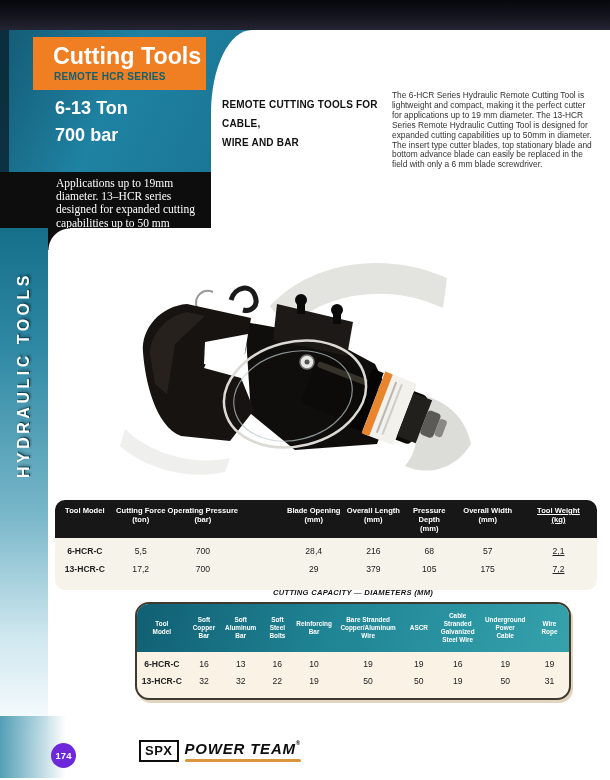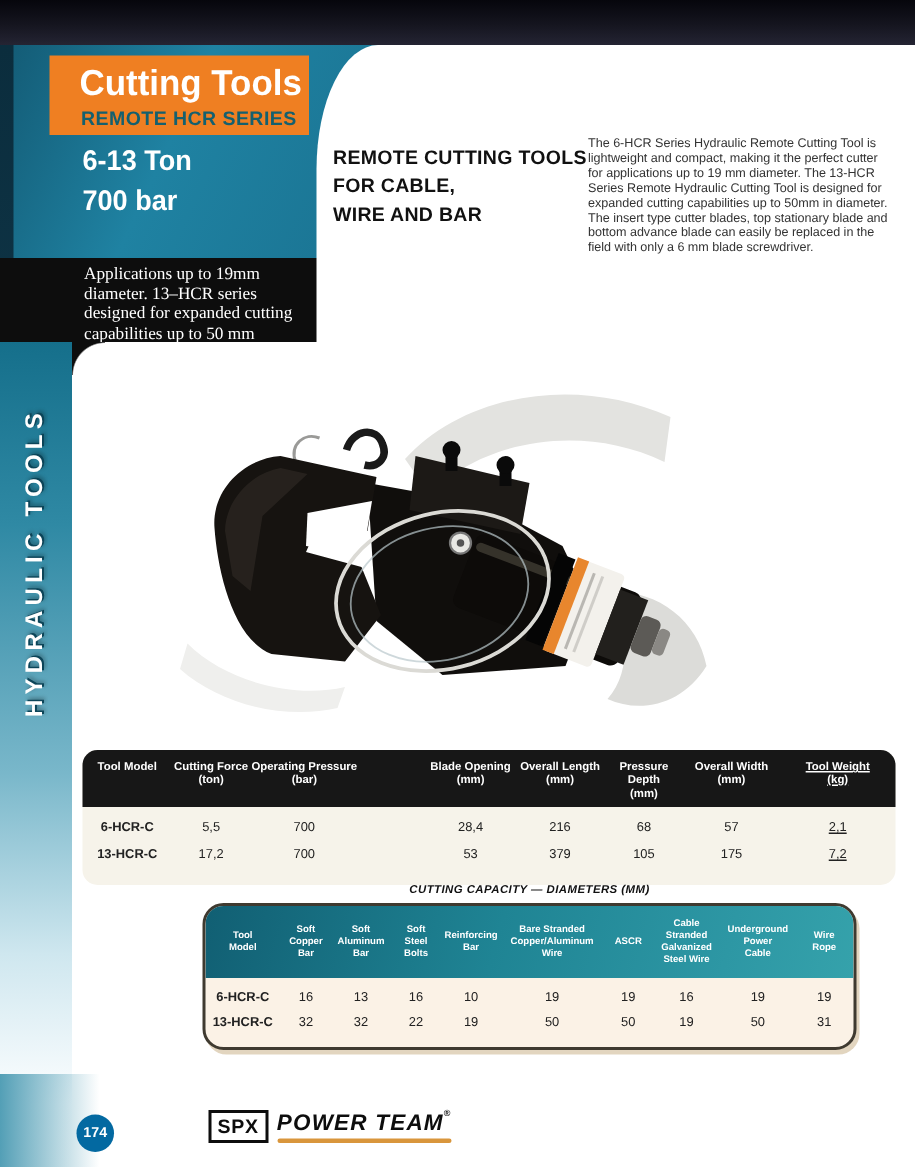--- a/index.html
+++ b/index.html
@@ -14,21 +14,21 @@
   .teal-block{position:absolute;left:0;top:30px;width:252px;height:142px;
     background:linear-gradient(115deg,#135a74 0%,#1f82a2 45%,#1a7392 100%);}
   .white-corner{position:absolute;left:211px;top:30px;width:41px;height:142px;
     background:#ffffff;border-top-left-radius:42px 85px;}
   .left-edge{position:absolute;left:0;top:30px;width:9px;height:492px;
     background:linear-gradient(180deg,#0b2d3d 0%,#0e3446 45%,rgba(14,52,70,0) 100%);}
 
   .orange-box{position:absolute;left:33px;top:37px;width:173px;height:53px;background:#ef7f22;}
   .orange-box .title{margin:5px 0 0 20px;font-size:24px;font-weight:bold;color:#ffffff;
     transform:scaleX(.97);transform-origin:left;letter-spacing:0;}
-  .orange-box .series{margin:1px 0 16px 21px;font-size:13px;font-weight:bold;color:#14606f;letter-spacing:.3px;}
+  .orange-box .series{margin:1px 0 16px 21px;font-size:10px;font-weight:bold;color:#14606f;letter-spacing:.3px;}
 
   .tonnage{position:absolute;left:55px;top:97px;font-size:19px;font-weight:bold;color:#ffffff;
     transform:scaleX(.95);transform-origin:left;}
   .pressure{position:absolute;left:55px;top:124px;font-size:19px;font-weight:bold;color:#ffffff;
     transform:scaleX(.95);transform-origin:left;}
 
   .note-box{position:absolute;left:0;top:172px;width:211px;height:56px;background:#0d0d0d;
     color:#ffffff;font-family:"Liberation Serif", serif;font-size:11.5px;line-height:13.2px;
     padding:5px 6px 0 56px;box-sizing:border-box;}
   .corner-notch{position:absolute;left:48px;top:228px;width:22px;height:22px;
@@ -38,21 +38,21 @@
   .sidebar{position:absolute;left:0;top:228px;width:48px;height:552px;
     background:linear-gradient(180deg,#156f8b 0%,#2f89a4 22%,#79b7ca 52%,#cfe7ef 74%,#fdfeff 92%,#ffffff 100%);}
   .bottom-glow{position:absolute;left:0;top:716px;width:78px;height:62px;
     background:linear-gradient(90deg,#539fb6 0%,rgba(255,255,255,0) 85%);}
   .v-text{position:absolute;left:0;top:235px;width:48px;height:280px;
     display:flex;align-items:center;justify-content:center;}
   .v-text span{writing-mode:vertical-rl;transform:rotate(180deg);color:#ffffff;font-weight:bold;
     font-size:16px;letter-spacing:3.5px;text-shadow:1px 1px 0 #0c4559, 2px 2px 3px rgba(0,0,0,.35);}
 
   
-  .intro-heading{position:absolute;left:222px;top:95px;width:178px;font-size:13px;font-weight:bold;
+  .intro-heading{position:absolute;left:222px;top:95px;width:178px;font-size:10px;font-weight:bold;
     color:#111111;line-height:19px;white-space:pre-line;letter-spacing:.2px;}
   .bullets{position:absolute;left:224px;top:131px;width:170px;margin:0;padding:0;list-style:none;
     font-size:8.3px;line-height:10.4px;color:#333333;}
   .bullets li{position:relative;padding-left:11px;}
   .bullets li::before{content:"\00B7";position:absolute;left:2px;font-weight:bold;}
   .desc{position:absolute;left:392px;top:91px;width:204px;font-size:8.4px;line-height:9.9px;color:#333333;}
 
   .product{position:absolute;left:55px;top:244px;width:430px;height:255px;}
 
   
@@ -75,21 +75,21 @@
     color:#ffffff;font-size:6.4px;line-height:7.8px;font-weight:bold;text-align:center;
     align-items:center;min-height:42px;padding:3px 0;}
   .t2-head .cell{white-space:pre-line;}
   .t2-row{display:flex;font-size:8.6px;color:#222222;text-align:center;padding:7px 0 0;}
   .t2 .model{font-weight:bold;}
   .d0{width:11.5%;} .d1{width:8%;} .d2{width:9%;} .d3{width:8%;} .d4{width:9%;}
   .d5{width:16%;} .d6{width:7.5%;} .d7{width:10.5%;} .d8{width:11.5%;} .d9{width:9%;}
 
   
   .page-circle{position:absolute;left:51px;top:743px;width:25px;height:25px;border-radius:50%;
-    background:#0369a1;color:#ffffff;font-size:9.5px;font-weight:bold;
+    background:#6d28d9;color:#ffffff;font-size:9.5px;font-weight:bold;
     display:flex;align-items:center;justify-content:center;}
   .logo{position:absolute;left:139px;top:740px;display:flex;align-items:center;gap:6px;}
   .spx-box{border:2.5px solid #0d0d0d;padding:1px 4px 2px;font-size:13px;font-weight:800;
     letter-spacing:.5px;color:#0d0d0d;}
   .pt-wrap{display:inline-block;}
   .pt-name{font-size:15px;font-weight:800;font-style:italic;letter-spacing:.8px;color:#0d0d0d;}
   .pt-reg{font-size:6px;vertical-align:top;font-style:normal;}
   .pt-line{height:2.2px;background:#d9963c;margin-top:1px;border-radius:2px;}
 </style>
 </head>
@@ -187,21 +187,21 @@
       <div class="c3">28,4</div>
       <div class="c4">216</div>
       <div class="c5">68</div>
       <div class="c6">57</div>
       <div class="c7">2,1</div>
     </div>
     <div class="t1-row">
       <div class="c0 model">13-HCR-C</div>
       <div class="c1">17,2</div>
       <div class="c2">700</div>
-      <div class="c3">53</div>
+      <div class="c3">29</div>
       <div class="c4">379</div>
       <div class="c5">105</div>
       <div class="c6">175</div>
       <div class="c7">7,2</div>
     </div>
   </div>
 
   <div class="cap-title">CUTTING CAPACITY — DIAMETERS (MM)</div>
   <div class="t2">
     <div class="t2-head">

